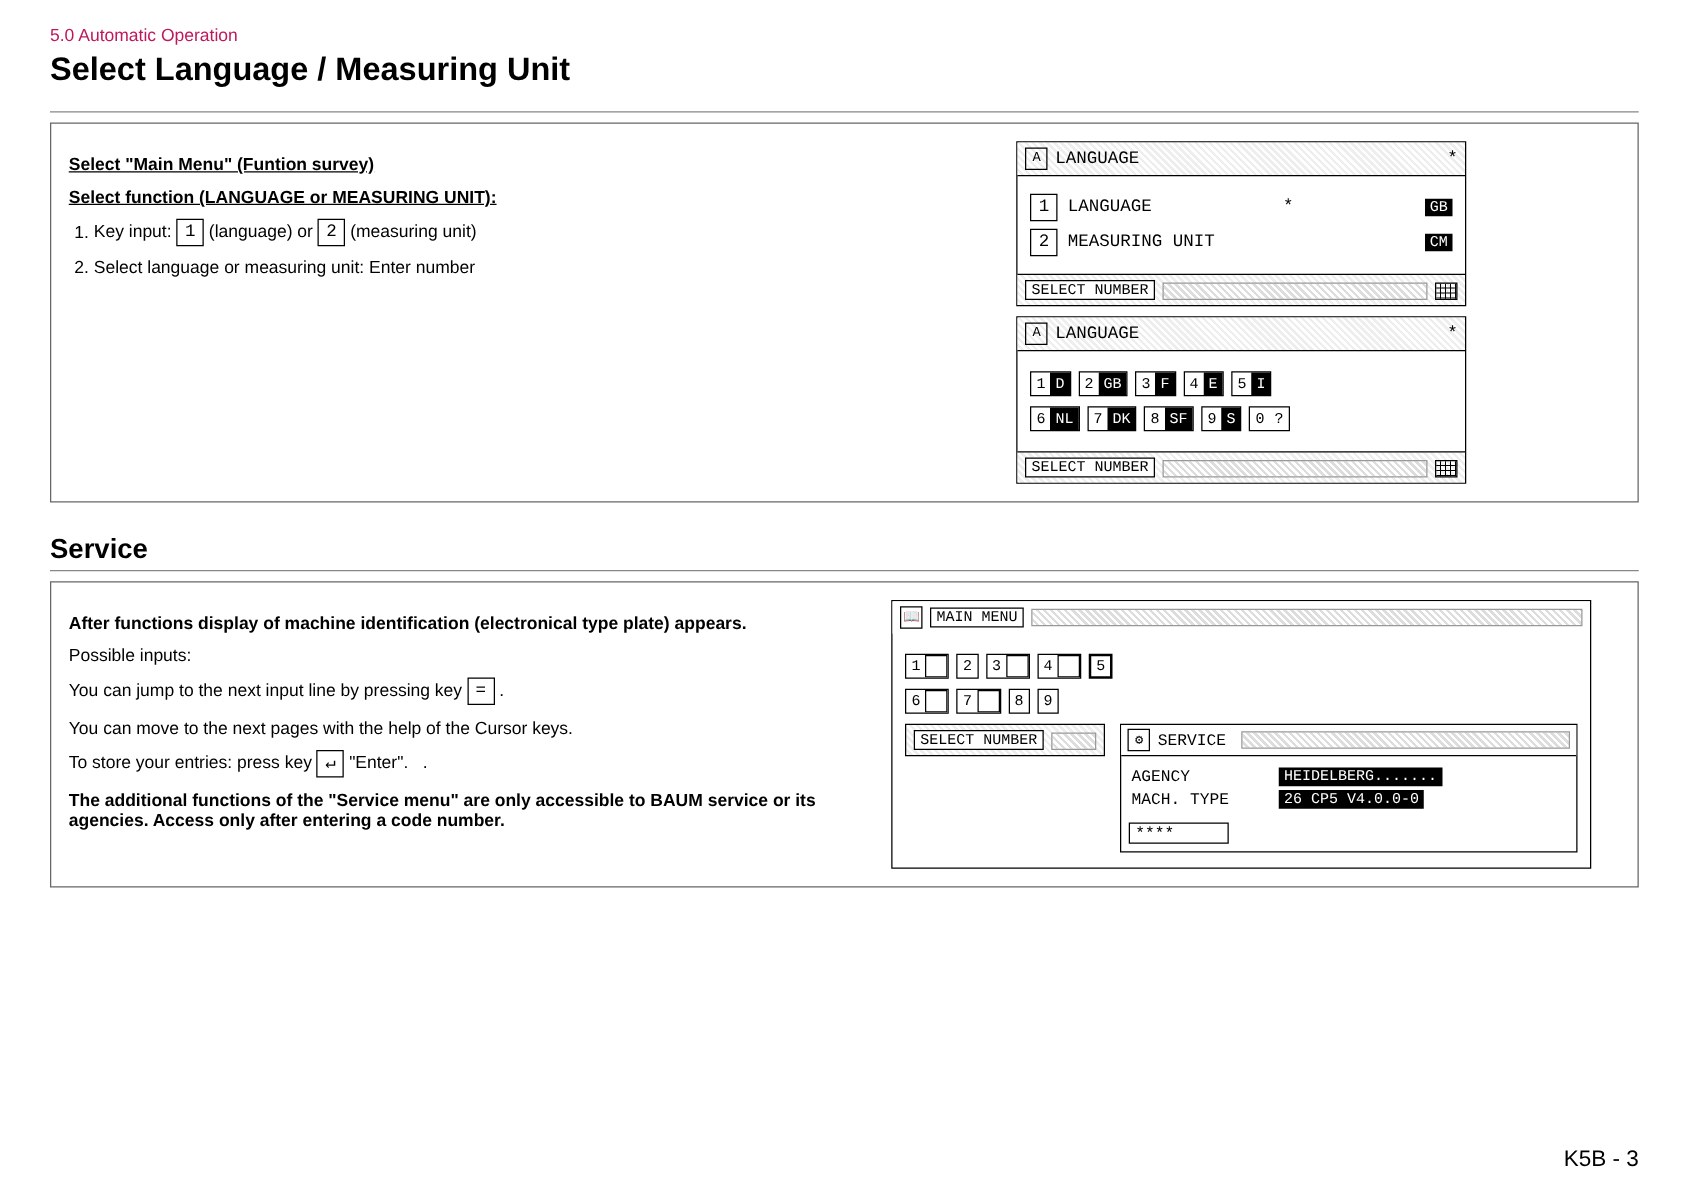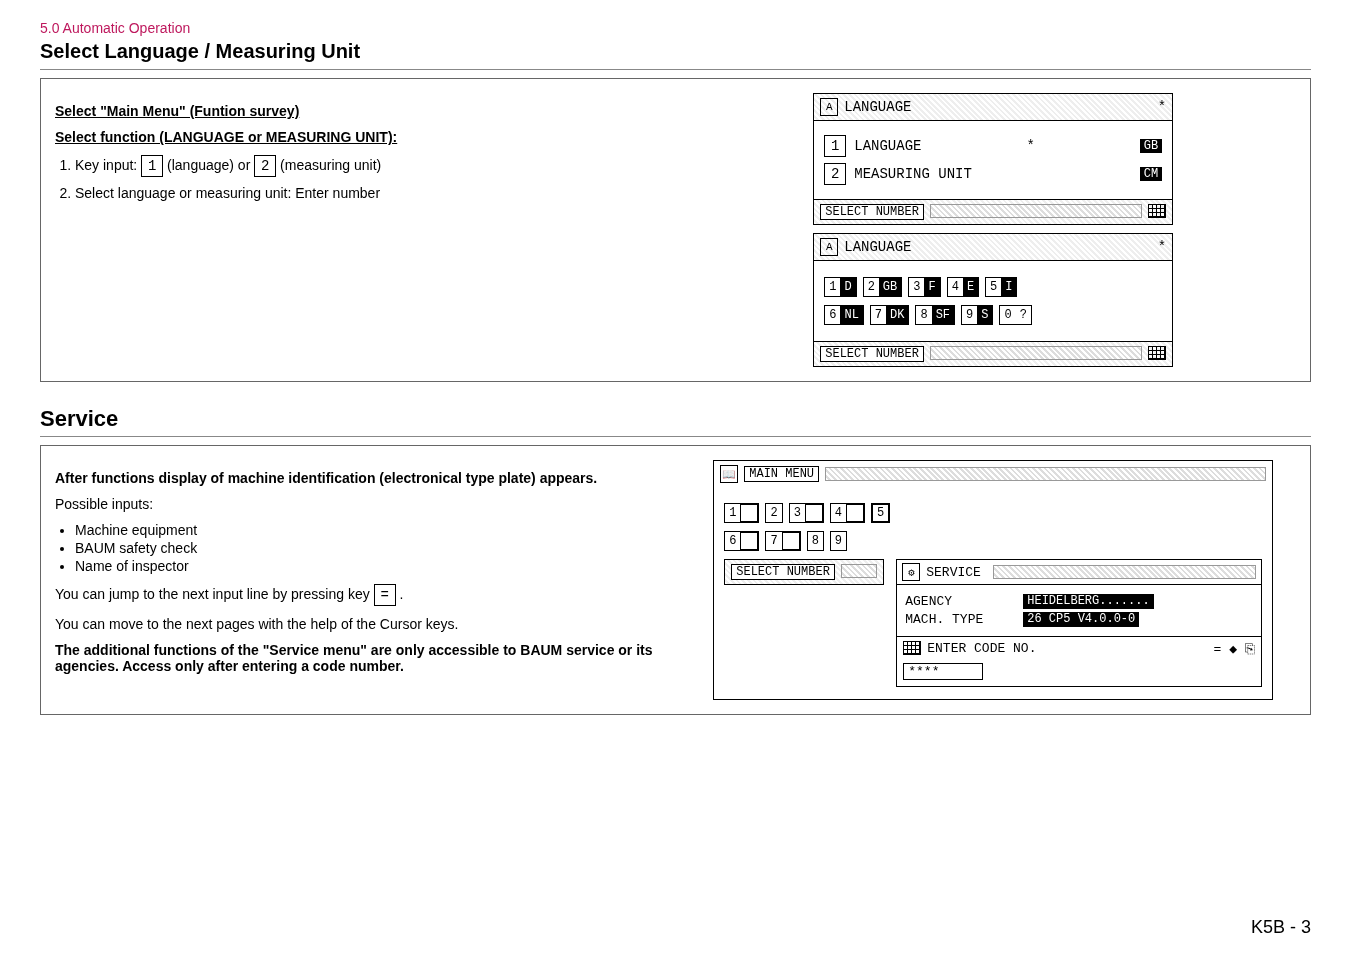--- a/index.html
+++ b/index.html
@@ -11,25 +11,25 @@
     color: #000;
     width: 1351px;
     height: 954px;
   }
   .breadcrumb {
     font-size: 14px;
     color: #be185d;
     margin-bottom: 4px;
   }
   h1 {
-    font-size: 20px;
+    font-size: 26px;
     font-weight: bold;
     margin: 0 0 8px 0;
     border-bottom: 1px solid #888;
-    padding-bottom: 6px;
+    padding-bottom: 18px;
   }
   h2 {
     font-size: 22px;
     font-weight: bold;
     margin: 24px 0 8px 0;
     border-bottom: 1px solid #888;
     padding-bottom: 4px;
   }
   .panel {
     border: 1px solid #666;
@@ -70,21 +70,21 @@
   .screen-wide { width: 560px; }
   .screen .titlebar {
     display:flex; align-items:center; gap:6px;
     padding: 4px 6px;
     border-bottom: 1px solid #000;
     background: repeating-linear-gradient(45deg,#fff,#fff 2px,#eee 2px,#eee 4px);
   }
   .screen .titlebar.plain { background:#fff; }
   .screen .body { padding:8px 10px; }
   .screen .footer {
-    display:flex; align-items:flex-start; gap:6px;
+    display:flex; align-items:flex-end; gap:6px;
     padding:4px 6px; border-top:1px solid #000;
     background: repeating-linear-gradient(45deg,#fff,#fff 2px,#eee 2px,#eee 4px);
   }
   .kv { display:flex; align-items:center; gap:8px; margin:6px 0;}
   .kv .right-badge { margin-left:auto; }
   .badge-dark {
     display:inline-block; background:#000; color:#fff;
     font-family:"Courier New",monospace; padding:0 4px; font-size:12px;
     text-align:center;
   }
@@ -245,31 +245,32 @@
     </div>
   </div>
 </div>
 
 <h2>Service</h2>
 
 <div class="panel">
   <div class="left">
     <div class="row"><strong>After functions display of machine identification (electronical type plate) appears.</strong></div>
     <div class="row">Possible inputs:</div>
-    <ul class="bullets">
-      <li>Machine equipment</li>
-      <li>BAUM safety check</li>
-      <li>Name of inspector</li>
-    </ul>
     <div class="row">
       <span>You can jump to the next input line by pressing key</span>
       <span class="keybox">=</span>
       <span>.</span>
     </div>
     <div class="row">You can move to the next pages with the help of the Cursor keys.</div>
+    <div class="row">
+      <span>To store your entries: press key</span>
+      <span class="keybox">↵</span>
+      <span>"Enter".</span>
+      &nbsp;&nbsp;.
+    </div>
     <div class="row"><strong>The additional functions of  the "Service menu" are only accessible to BAUM service or its agencies. Access only after entering a code number.</strong></div>
   </div>
 
   <div class="right">
     <div class="screen screen-wide" style="position:relative; padding-bottom:4px;">
       <div class="titlebar plain" style="border-bottom:none; background:#fff;">
         <span class="icon-svg">📖</span>
         <span class="footer-label">MAIN MENU</span>
         <span class="hatched"></span>
       </div>
@@ -328,25 +329,20 @@
             <div class="body">
               <div class="field">
                 <span class="lbl">AGENCY</span>
                 <span class="badge-dark val">HEIDELBERG.......</span>
               </div>
               <div class="field">
                 <span class="lbl">MACH. TYPE</span>
                 <span class="badge-dark val">26  CP5 V4.0.0-0</span>
               </div>
             </div>
-            <div class="footer" style="background:#fff;">
-              <span class="keypad-icon"></span>
-              <span>ENTER CODE NO.</span>
-              <span style="margin-left:auto" class="mono">= ◆ ⎘</span>
-            </div>
             <div style="padding:2px 6px 6px 6px;">
               <span class="entry-box">****</span>
             </div>
           </div>
         </div>
       </div>
     </div>
   </div>
 </div>
 

